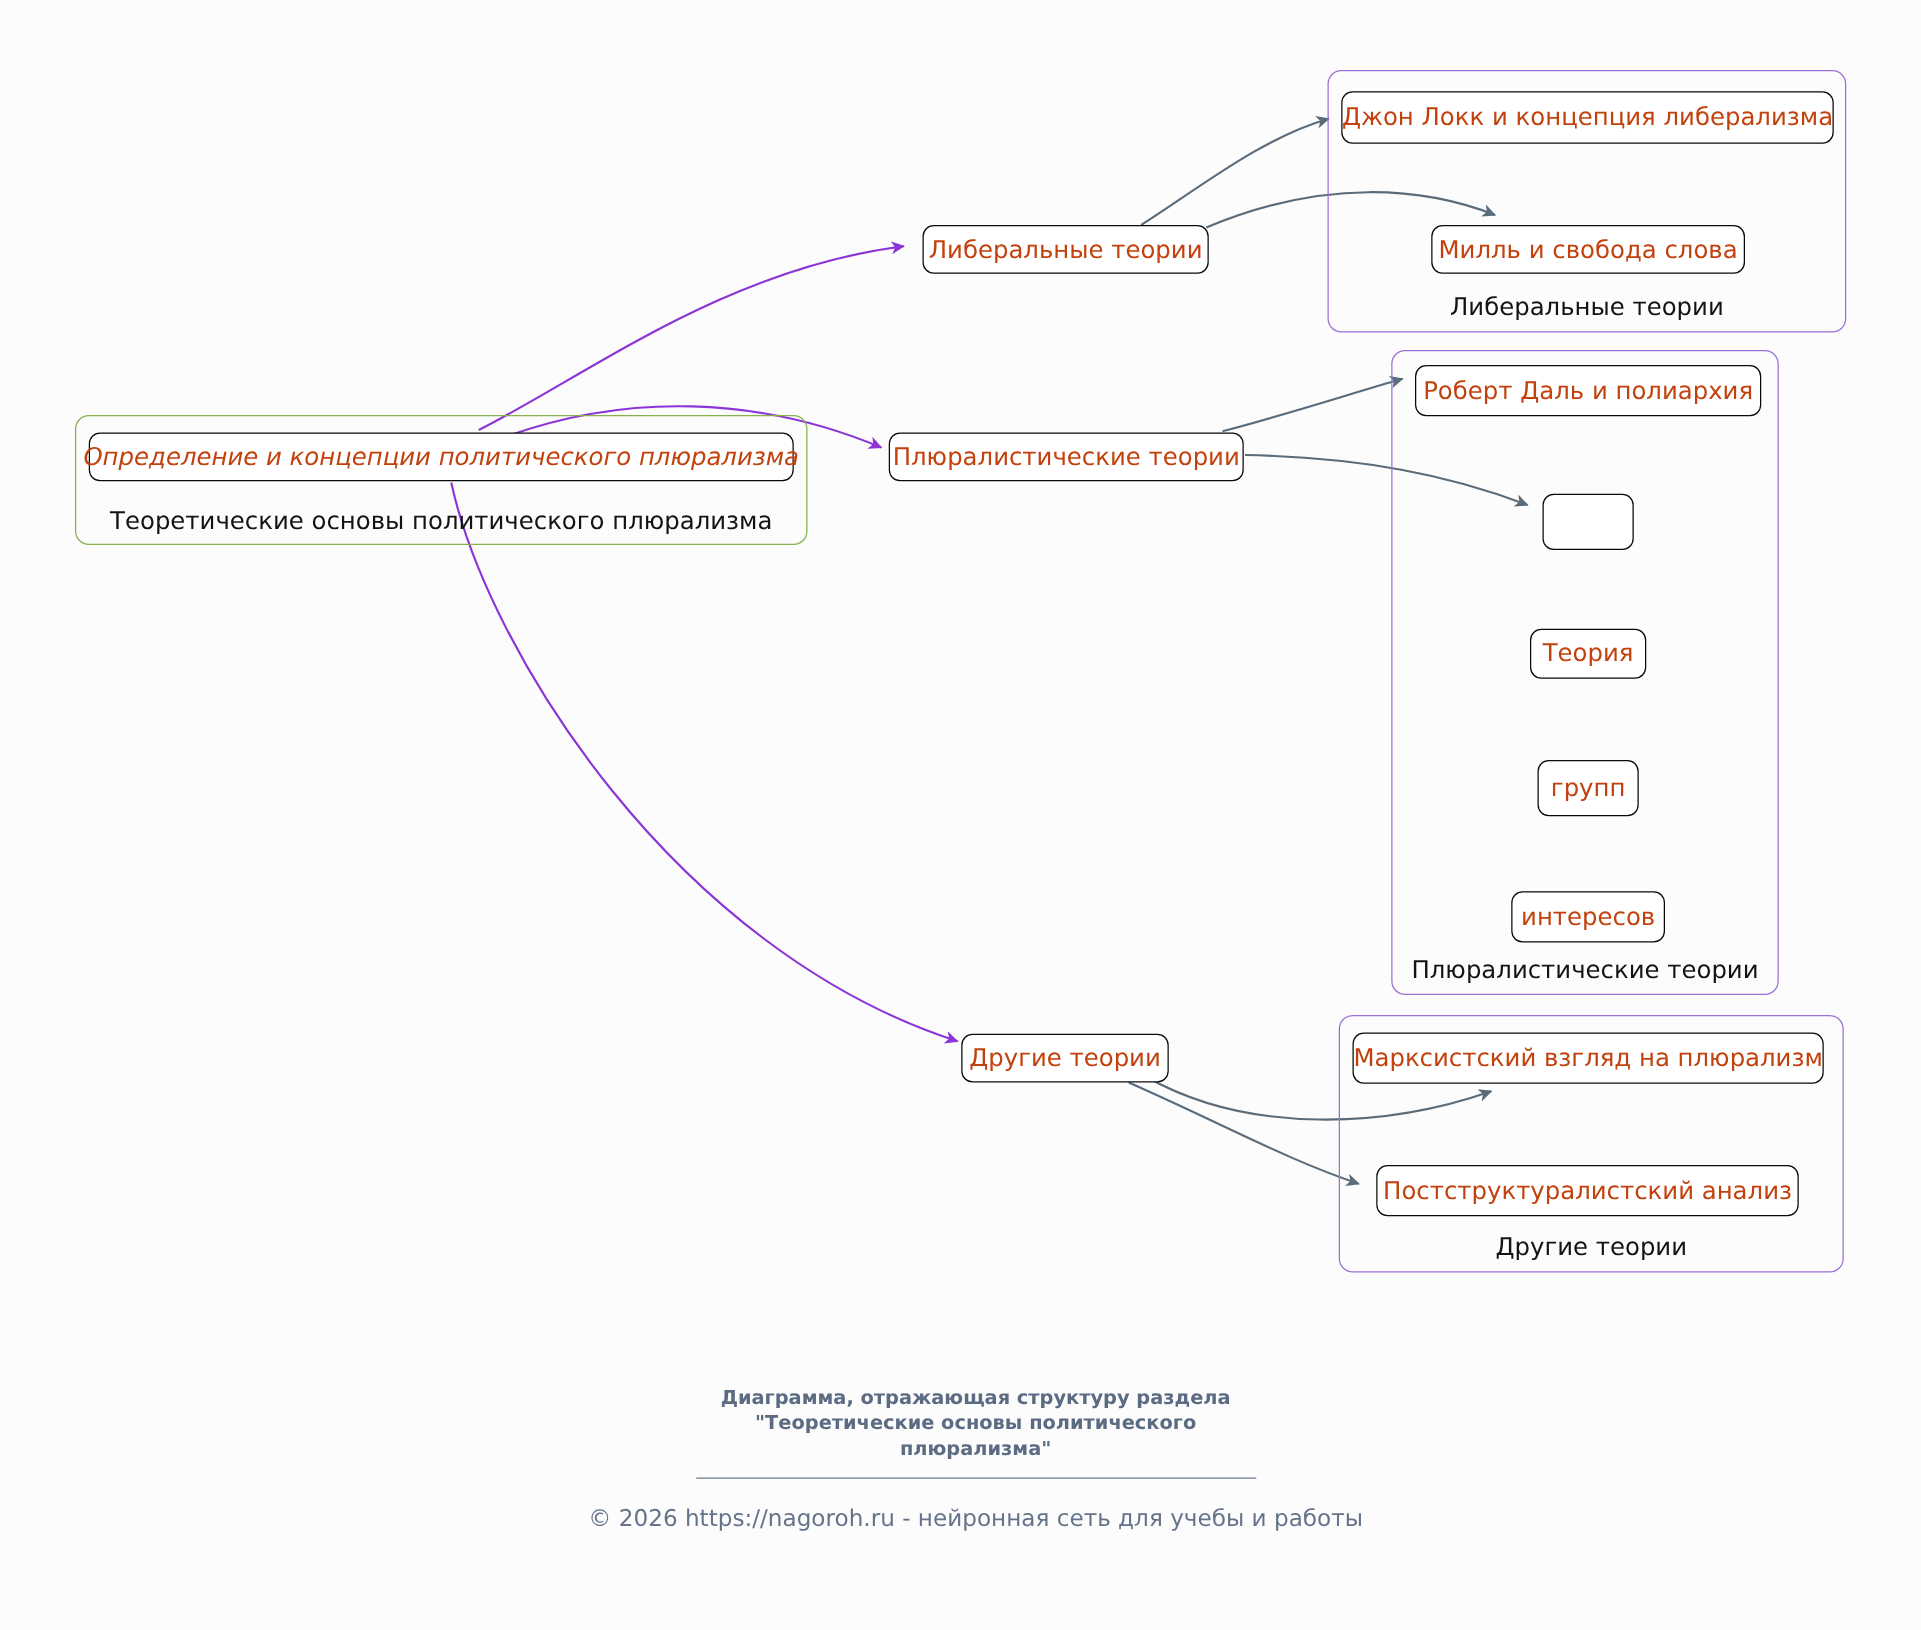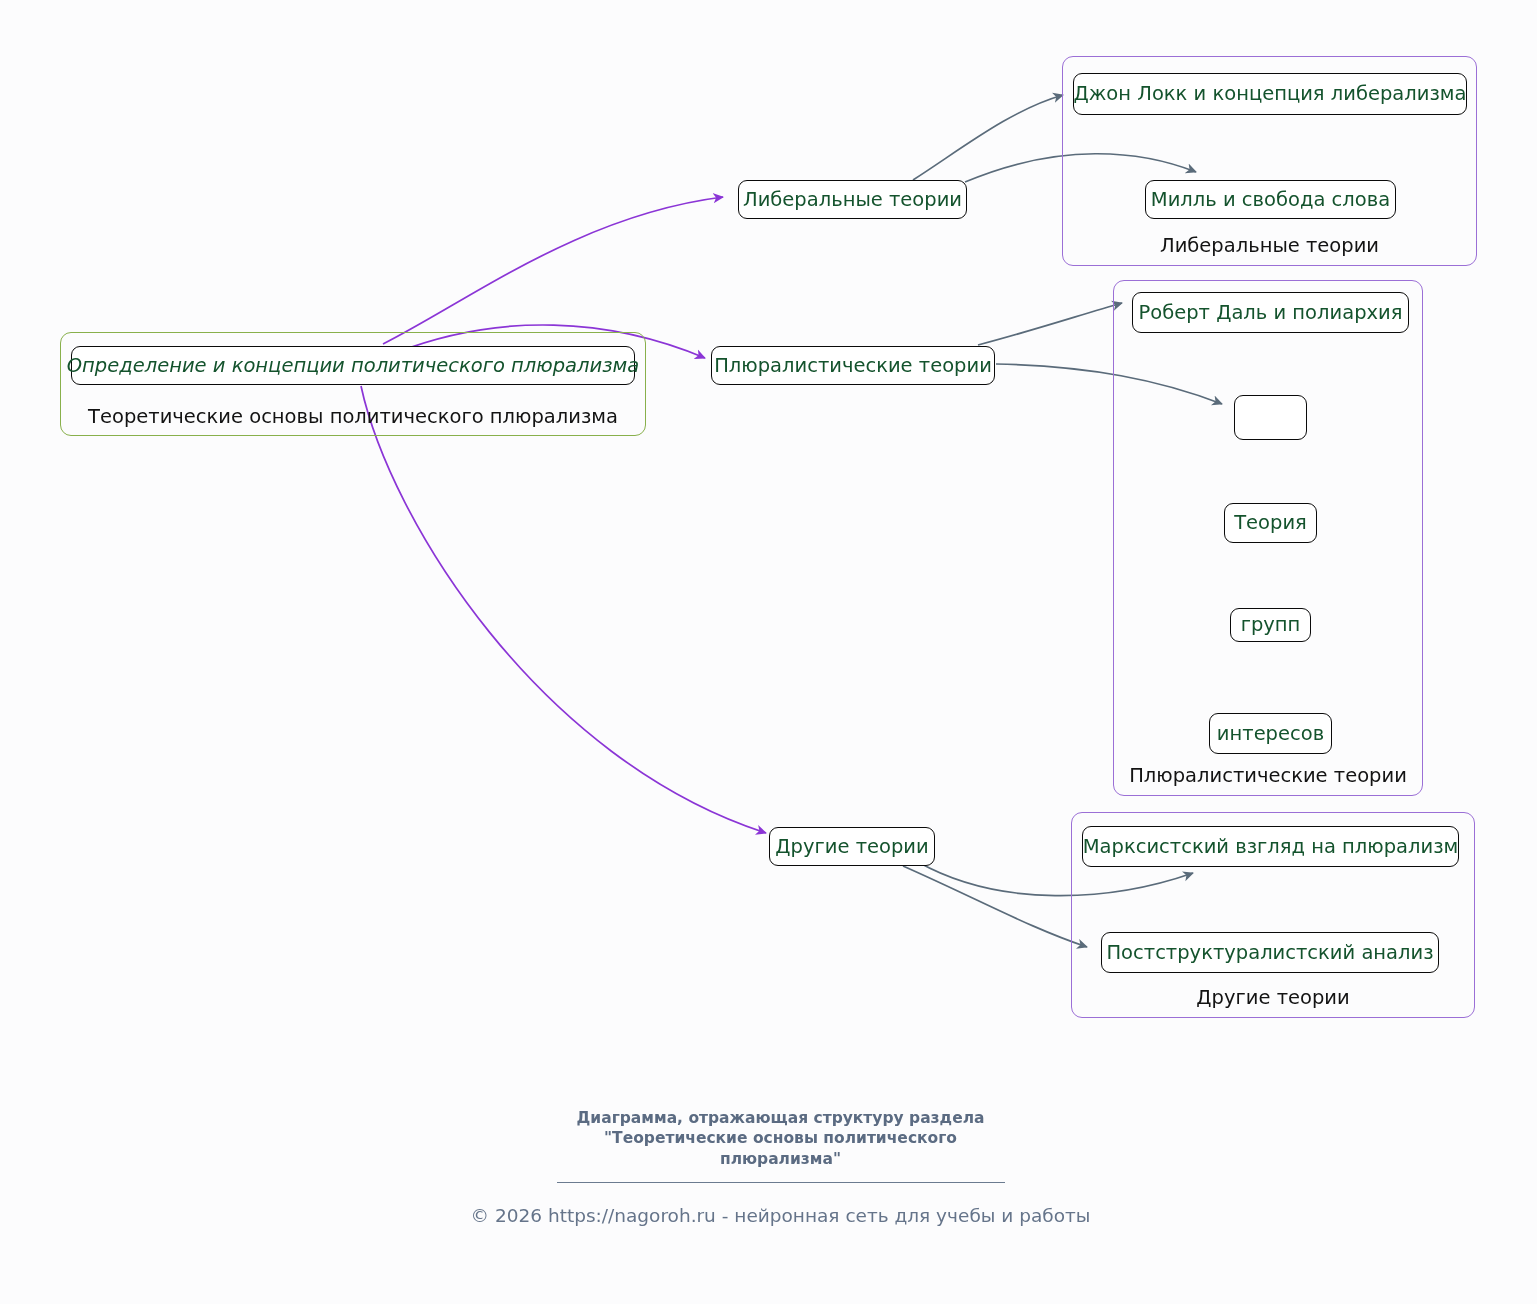--- a/index.html
+++ b/index.html
@@ -35,21 +35,21 @@
   .node{
     position:absolute;
     border:1.7px solid #0a0a0a;
     border-radius:9px;
     background:#ffffff;
     box-sizing:border-box;
     display:flex;
     align-items:center;
     justify-content:center;
     font-size:19.5px;
-    color:#14532d;
+    color:#c2410c;
     white-space:nowrap;
     line-height:1;
   }
 
   
   #footer{
     position:absolute;
     left:0;right:0;
     top:1108px;
     text-align:center;
@@ -143,21 +143,21 @@
   </div>
   <div class="node" style="left:1132px;top:292px;width:277px;height:41px;">
     <span>Роберт Даль и полиархия</span>
   </div>
   <div class="node" style="left:1234px;top:395px;width:73px;height:45px;">
     <span></span>
   </div>
   <div class="node" style="left:1224px;top:503px;width:93px;height:40px;">
     <span>Теория</span>
   </div>
-  <div class="node" style="left:1230px;top:608px;width:81px;height:34px;">
+  <div class="node" style="left:1230px;top:608px;width:81px;height:45px;">
     <span>групп</span>
   </div>
   <div class="node" style="left:1209px;top:713px;width:123px;height:41px;">
     <span>интересов</span>
   </div>
 
   <div class="cluster" style="left:1071px;top:812px;width:404px;height:206px;">
     <div class="cluster-label" style="bottom:8px;">Другие теории</div>
   </div>
   <div class="node" style="left:1082px;top:826px;width:377px;height:41px;justify-content:center;">

